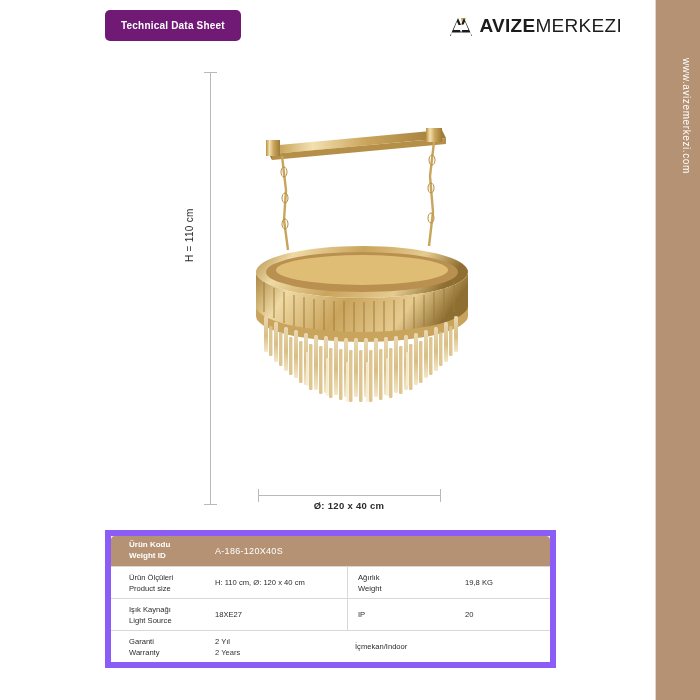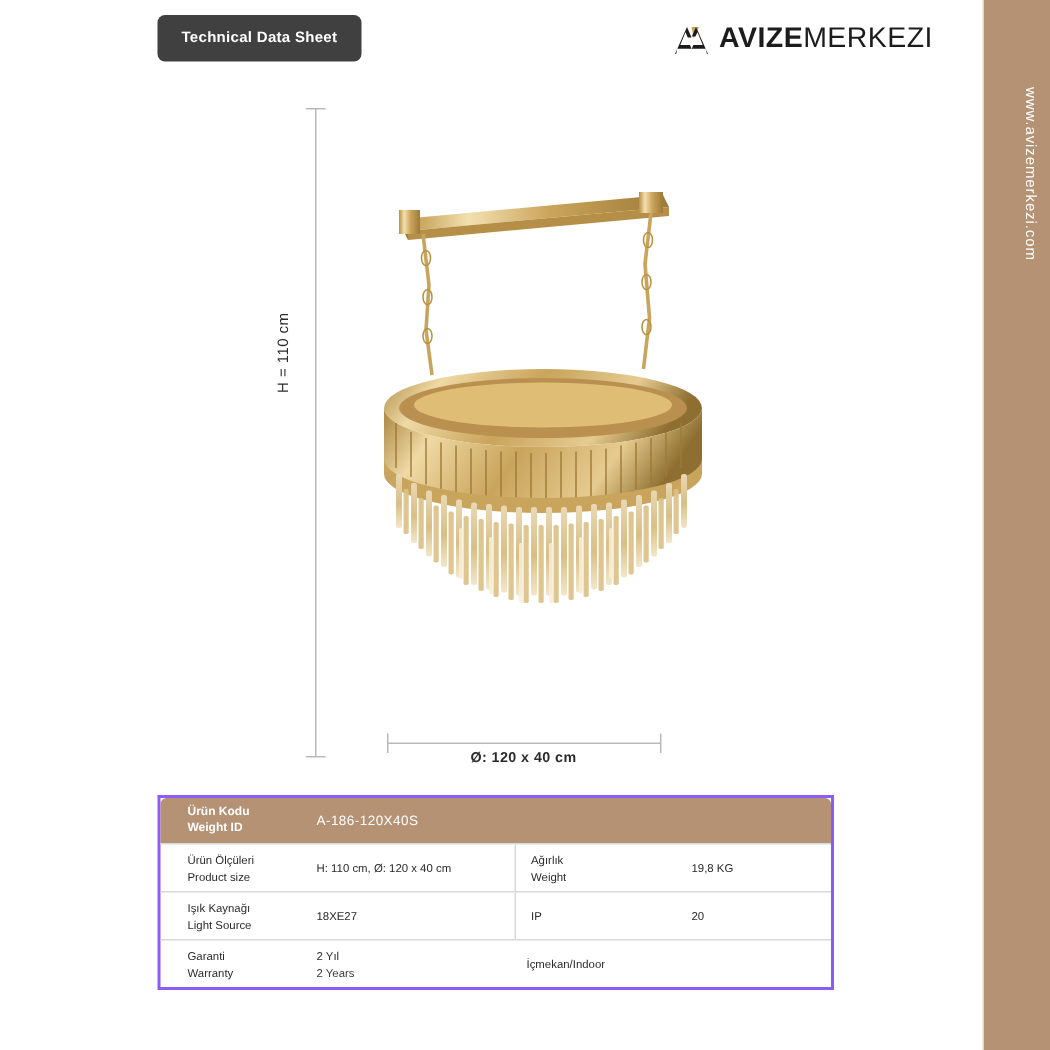--- a/index.html
+++ b/index.html
@@ -49,21 +49,21 @@
     color: #ffffff;
     text-align: left;
     white-space: nowrap;
   }
 
   
   .tds-badge {
     position: absolute;
     left: 105px;
     top: 10px;
-    background: #404040;
+    background: #701a75;
     color: #ffffff;
     font-size: 10px;
     font-weight: bold;
     padding: 10px 16px;
     border-radius: 5px;
     letter-spacing: .2px;
   }
   .logo {
     position: absolute;
     right: 78px;
@@ -153,21 +153,21 @@
     width: 280px;
     height: 310px;
   }
 
   
   .table-wrap {
     position: absolute;
     left: 105px;
     top: 530px;
     width: 451px;
-    border: 2px solid #8b5cf6;
+    border: 6px solid #8b5cf6;
     box-sizing: border-box;
   }
   .table-head {
     background: #b49273;
     display: flex;
     align-items: center;
     height: 30px;
     border-radius: 4px 4px 0 0;
   }
   .th-label {

